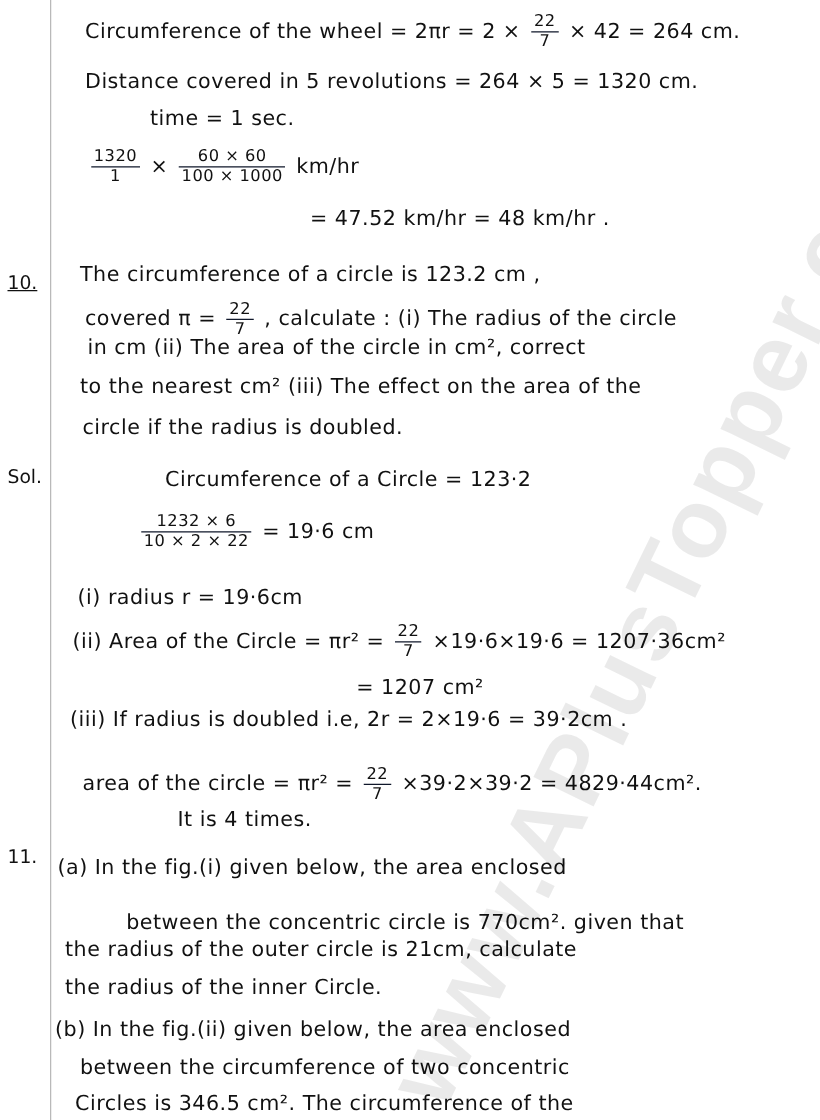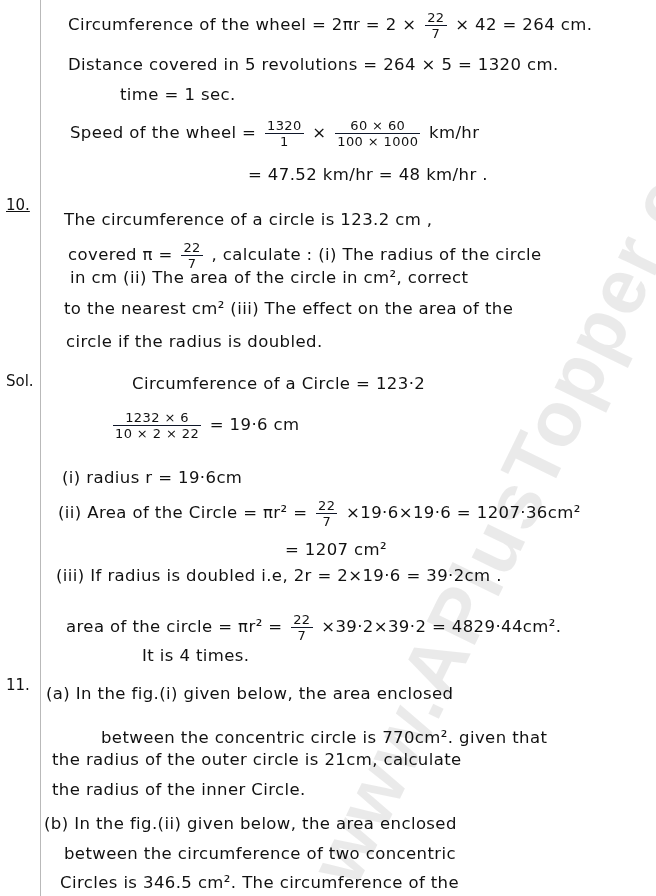--- a/index.html
+++ b/index.html
@@ -45,36 +45,35 @@
     <span class="num">22</span>
     <span class="den">7</span>
   </span>
   <span>× 42 = 264 cm.</span>
 </div>
 
 <div class="line" style="left:68px;top:55px;">Distance covered in 5 revolutions  = 264 × 5 = 1320 cm.</div>
 <div class="line" style="left:120px;top:85px;">time = 1 sec.</div>
 
 <div class="line" style="left:70px;top:118px;">
-  <span>Speed of the wheel =</span>
   <span class="frac">
     <span class="num">1320</span>
     <span class="den">1</span>
   </span>
   <span>×</span>
   <span class="frac">
     <span class="num">60 × 60</span>
     <span class="den">100 × 1000</span>
   </span>
   <span>km/hr</span>
 </div>
 
 <div class="line" style="left:248px;top:165px;">= 47.52 km/hr  = 48 km/hr .</div>
 
-<div class="qnum" style="top:196px;text-decoration:underline;">10.</div>
+<div class="qnum" style="top:217px;text-decoration:underline;">10.</div>
 <div class="line" style="left:64px;top:210px;">The  circumference  of a  circle  is  123.2 cm ,</div>
 <div class="line" style="left:68px;top:240px;">
   <span>covered  π =</span>
   <span class="frac">
     <span class="num">22</span>
     <span class="den">7</span>
   </span>
   <span>, </span><span>calculate : (i) The radius of the circle</span>
 </div>
 <div class="line" style="left:70px;top:268px;">in cm  (ii) The area of  the  circle  in cm², correct</div>

